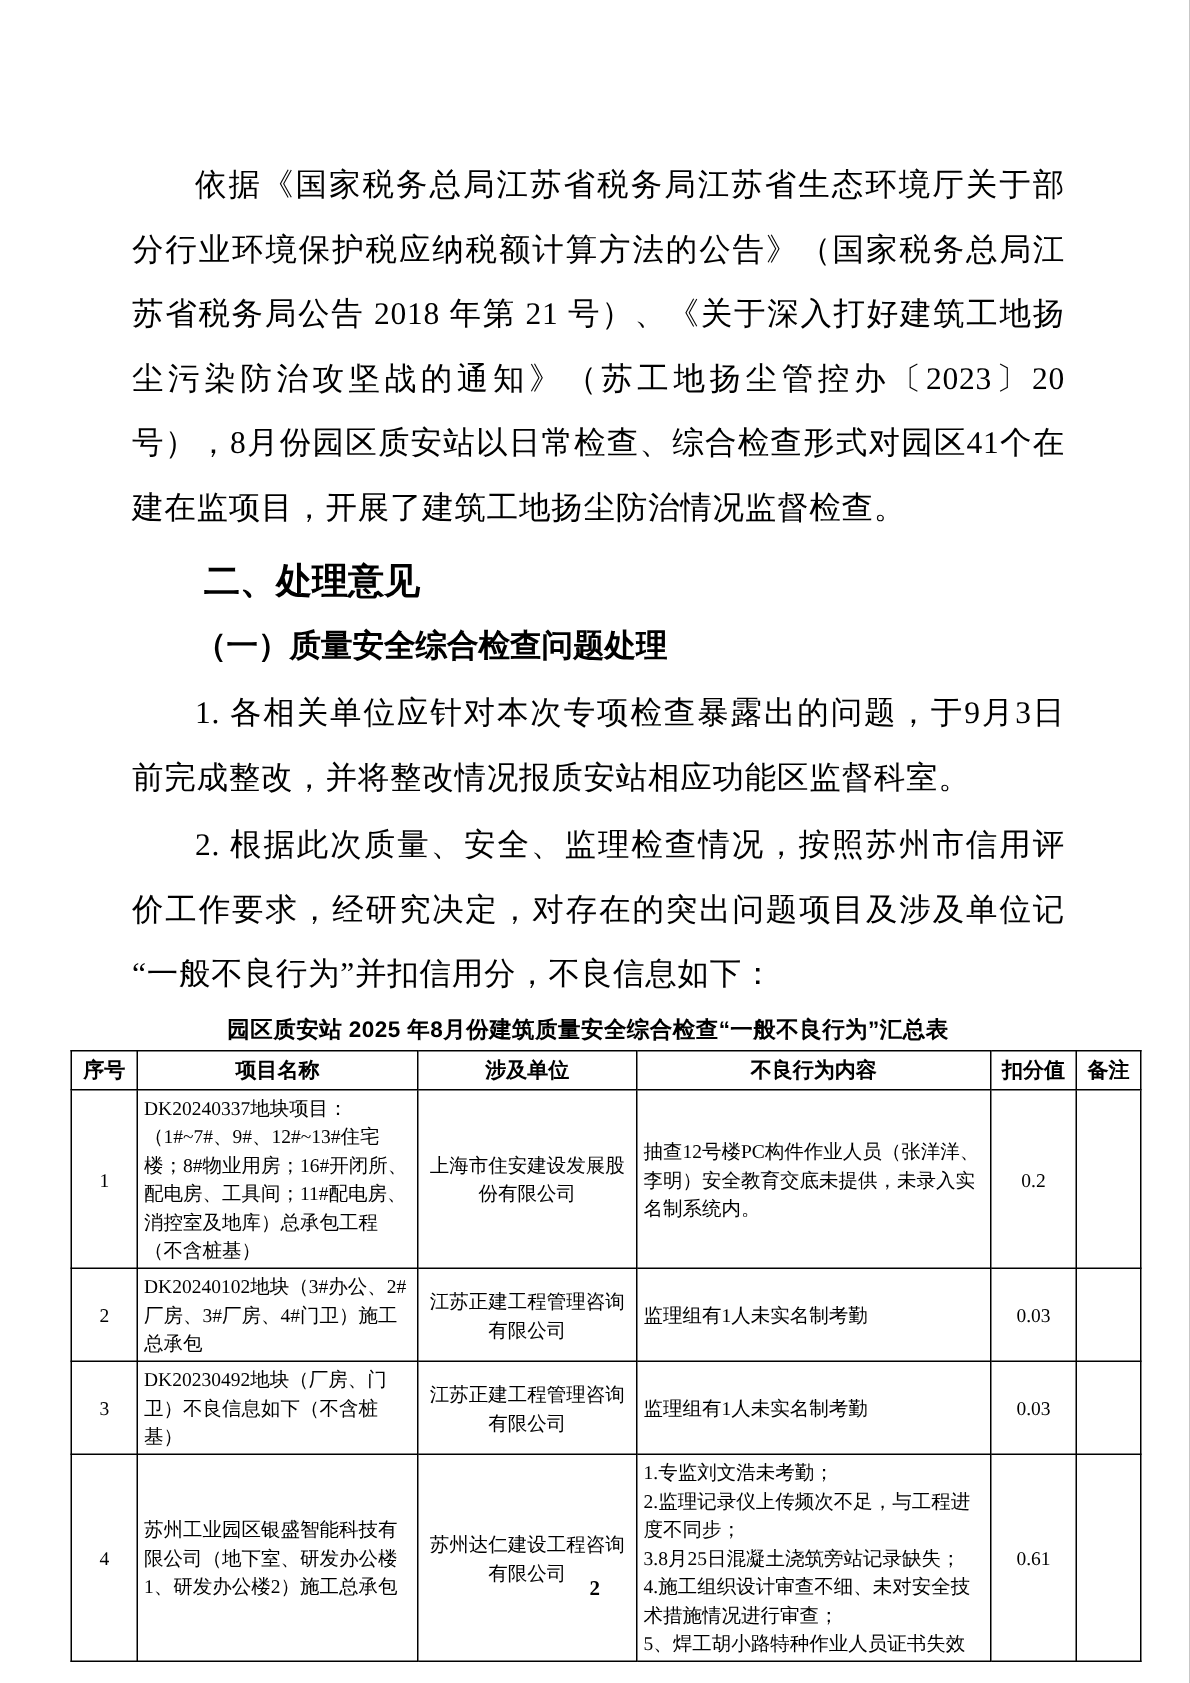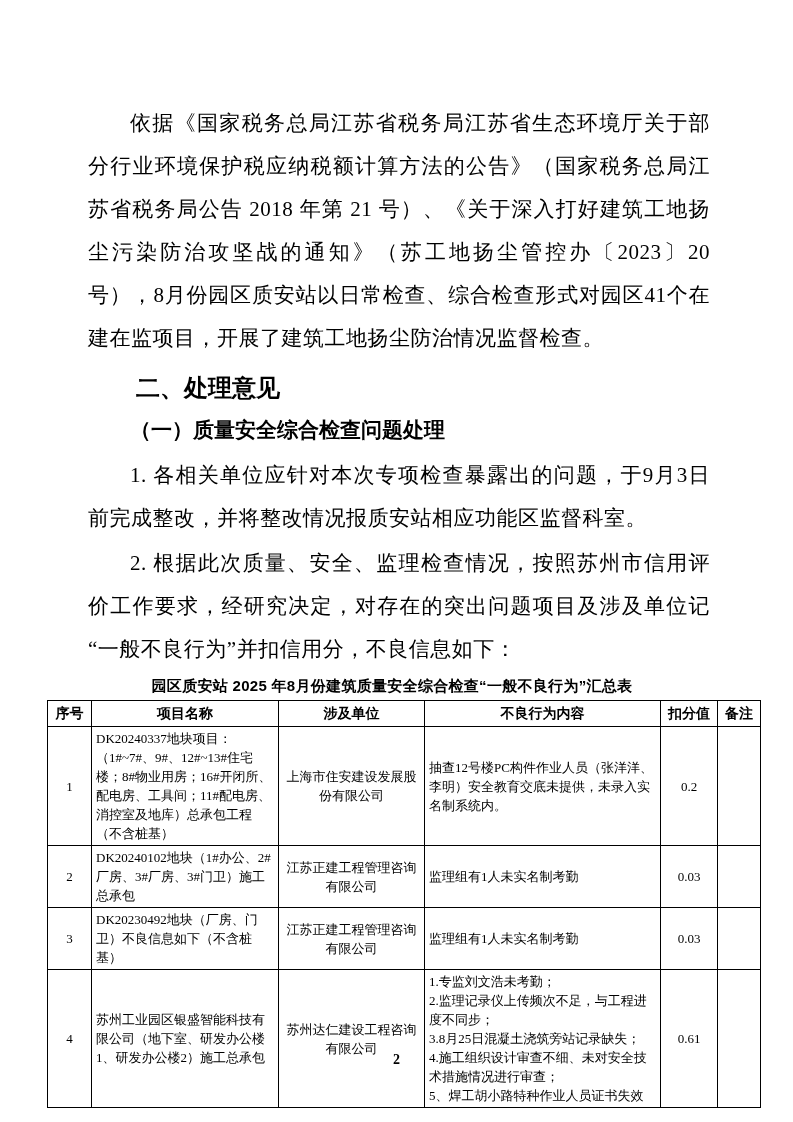--- a/index.html
+++ b/index.html
@@ -136,21 +136,21 @@
     <td class="c-seq">1</td>
     <td class="c-project">DK20240337地块项目：（1#~7#、9#、12#~13#住宅楼；8#物业用房；16#开闭所、配电房、工具间；11#配电房、消控室及地库）总承包工程（不含桩基）</td>
     <td class="c-unit">上海市住安建设发展股份有限公司</td>
     <td class="c-behavior">抽查12号楼PC构件作业人员（张洋洋、李明）安全教育交底未提供，未录入实名制系统内。</td>
     <td class="c-deduction">0.2</td>
     <td class="c-remark"></td>
   </tr>
 
   <tr>
     <td class="c-seq">2</td>
-    <td class="c-project">DK20240102地块（1#办公、2#厂房、3#厂房、3#门卫）施工总承包</td>
+    <td class="c-project">DK20240102地块（3#办公、2#厂房、3#厂房、4#门卫）施工总承包</td>
     <td class="c-unit">江苏正建工程管理咨询有限公司</td>
     <td class="c-behavior">监理组有1人未实名制考勤</td>
     <td class="c-deduction">0.03</td>
     <td class="c-remark"></td>
   </tr>
 
   <tr>
     <td class="c-seq">3</td>
     <td class="c-project">DK20230492地块（厂房、门卫）不良信息如下（不含桩基）</td>
     <td class="c-unit">江苏正建工程管理咨询有限公司</td>

